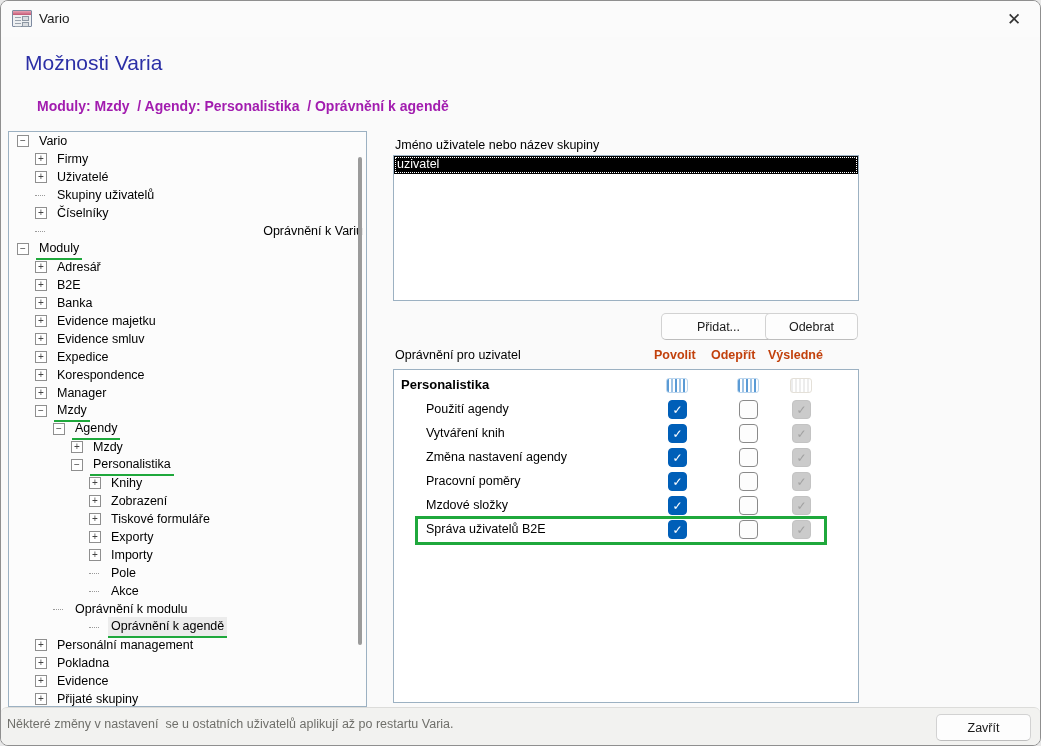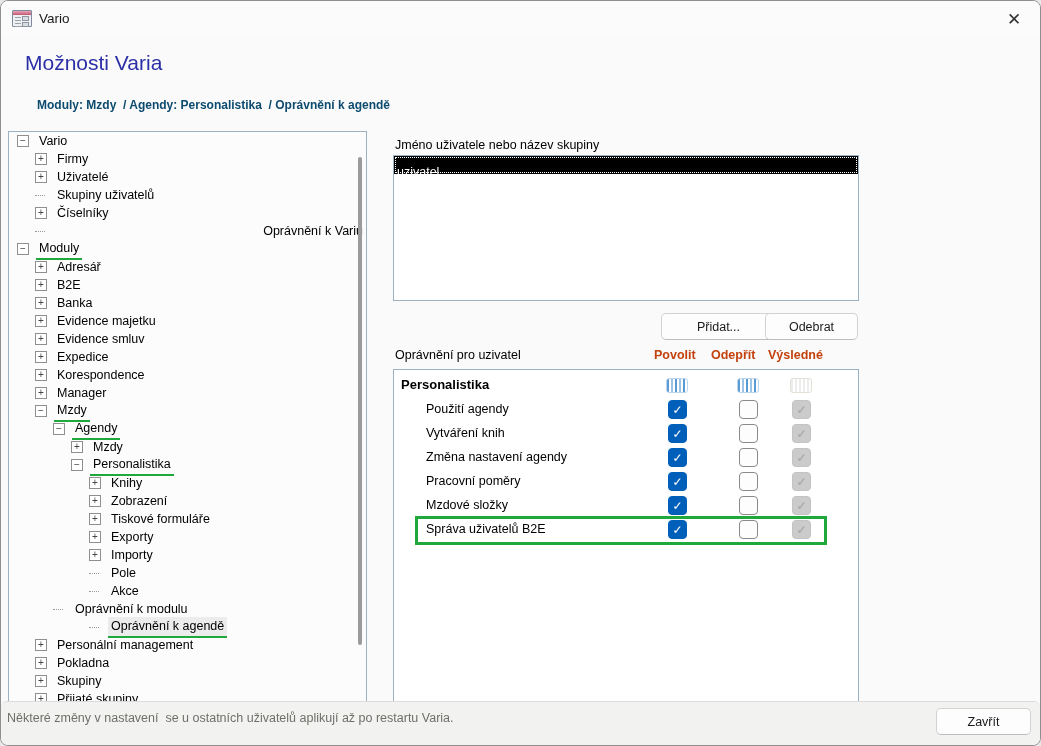--- a/index.html
+++ b/index.html
@@ -13,35 +13,35 @@
   #app-icon { position:absolute; left:11px; top:9px; width:20px; height:17px; border:1px solid #7d8aa0; background:#eef0f2; border-radius:1px; }
   #app-icon .bar { position:absolute; left:0; top:0; right:0; height:4px; background:linear-gradient(#e9a4b4,#c25672); }
   #app-icon .r1, #app-icon .r2 { position:absolute; left:2px; height:4px; width:6px; border-top:1px solid #9aa3ad; border-bottom:1px solid #9aa3ad; }
   #app-icon .r1 { top:6px; } #app-icon .r2 { top:12px; }
   #app-icon .b1, #app-icon .b2 { position:absolute; right:2px; width:7px; height:5px; background:#d9dde1; border:1px solid #8d97a3; }
   #app-icon .b1 { top:5px; } #app-icon .b2 { top:11px; }
   #title-text { position:absolute; left:38px; top:10px; font-size:13.5px; color:#1a1a1a; }
   #close-btn { position:absolute; right:14px; top:7px; width:24px; height:24px; text-align:center; line-height:24px; font-size:17px; color:#333; cursor:pointer; }
   
   #page-title { position:absolute; left:24px; top:50px; font-size:21px; color:#2b2fa6; }
-  #breadcrumb { position:absolute; left:24px; top:97px; font-size:12px; font-weight:bold; color:#0c4a6e; white-space:pre;padding-left:12px; }
+  #breadcrumb { position:absolute; left:24px; top:97px; font-size:14px; font-weight:bold; color:#a21caf; white-space:pre;padding-left:12px; }
   
   #tree-panel { position:absolute; left:7px; top:130px; width:359px; height:576px; background:#fcfcfc; border:1px solid #9cb1c2; overflow:hidden; }
   .tree-row { position:relative; height:18px; line-height:18px; font-size:12.5px; color:#000; white-space:nowrap; display:flex; align-items:center; }
   .tw-exp { width:12px; height:12px; border:1px solid #8f8f8f; background:#fff; font-size:10px; line-height:10px; text-align:center; color:#444; flex:0 0 12px; margin-right:7px; }
   .tw-stub { width:10px; border-top:1px dotted #9a9a9a; flex:0 0 10px; margin-right:9px; }
   .tree-label { padding:0 3px 1px 3px; }
   .tree-label.sel { background:#ececec; }
   .tree-label.ul { border-bottom:2px solid #1fa83c; }
   #tree-scrollbar { position:absolute; right:4px; top:25px; width:4px; height:488px; background:#9b9b9b; border-radius:2px; }
   
   .panel-label { position:absolute; font-size:12.5px; color:#000; }
   #users-label { left:394px; top:137px; font-weight:normal; }
   #users-listbox { position:absolute; left:392px; top:154px; width:466px; height:146px; background:#fff; border:1px solid #9cb1c2; }
-  .user-row { height:18px; line-height:17px; font-size:12.5px; padding:8px 3px; }
+  .user-row { height:18px; line-height:17px; font-size:12.5px; padding:0 3px; }
   .user-row.selected { background:#000; color:#fff; outline:1px dotted #fff; outline-offset:-2px; }
   .win-btn {
     position:absolute; height:27px; background:#fdfdfd; border:1px solid #d2d2d2; border-bottom-color:#bdbdbd;
     border-radius:5px; font-size:12.5px; font-family:"Liberation Sans",sans-serif; color:#1a1a1a; cursor:pointer;
   }
   #btn-add { left:660px; top:312px; width:115px; }
   #btn-remove { left:764px; top:312px; width:93px; }
   #perm-label { left:394px; top:347px; }
   .col-head { position:absolute; top:347px; font-size:12.5px; font-weight:bold; color:#c2410c; }
   #col-povolit { left:653px; } #col-odeprit { left:710px; } #col-vysledne { left:767px; }
@@ -53,21 +53,21 @@
   .cb.c1 { left:274px; } .cb.c2 { left:345px; } .cb.c3 { left:398px; }
   .cb.on  { background:#005fb8; border:1px solid #005fb8; color:#fff; }
   .cb.off { background:#fdfdfd; border:1px solid #8a8a8a; color:transparent; }
   .cb.res { background:#cbcbcb; border:1px solid #c3c3c3; color:#a2a2a2; }
   .stack { position:absolute; top:4px; width:22px; height:15px; border-radius:3px; }
   .stack.s1 { left:272px; } .stack.s2 { left:343px; } .stack.s3 { left:396px; }
   .stack.blue { background:repeating-linear-gradient(90deg,#5b9bd5 0 2px,#ffffff 2px 4px,#9dc3e6 4px 6px,#ffffff 6px 8px); border:1px solid #bcd6ee; }
   .stack.gray { background:repeating-linear-gradient(90deg,#ededed 0 2px,#ffffff 2px 4px); border:1px solid #e4e0d8; }
   .perm-row.hl::after { content:""; position:absolute; left:21px; right:31px; top:-2px; bottom:-3px; border:3px solid #1fa83c; pointer-events:none; }
   
-  #footer { position:absolute; left:0; right:0; bottom:0; height:44px; background:#f2f2f0; border-top:1px solid #dcdcda;border-radius:6px; }
+  #footer { position:absolute; left:0; right:0; bottom:0; height:38px; background:#f2f2f0; border-top:1px solid #dcdcda;border-radius:6px; }
   #footer-note { position:absolute; left:6px; top:9px; font-size:12.5px; color:#6f6f6a; white-space:pre; }
   #btn-close-dialog { left:935px; top:-27px; width:95px; height:27px; top:6px; position:absolute; }
 </style>
 </head>
 <body>
 
 <div id="window">
 
   <div id="titlebar">
     <div id="app-icon">
@@ -201,21 +201,21 @@
         <div class="tree-row" style="padding-left: 26px;">
           <span class="tw-exp">+</span>
           <span class="tree-label">Personální management</span>
         </div>
         <div class="tree-row" style="padding-left: 26px;">
           <span class="tw-exp">+</span>
           <span class="tree-label">Pokladna</span>
         </div>
         <div class="tree-row" style="padding-left: 26px;">
           <span class="tw-exp">+</span>
-          <span class="tree-label">Skupiny</span>
+          <span class="tree-label">Evidence</span>
         </div>
         <div class="tree-row" style="padding-left: 26px;">
           <span class="tw-exp">+</span>
           <span class="tree-label">Přijaté skupiny</span>
         </div>
       </div>
     <div id="tree-scrollbar"></div>
   </div>
 
   <div id="users-label" class="panel-label">Jméno uživatele nebo název skupiny</div>

